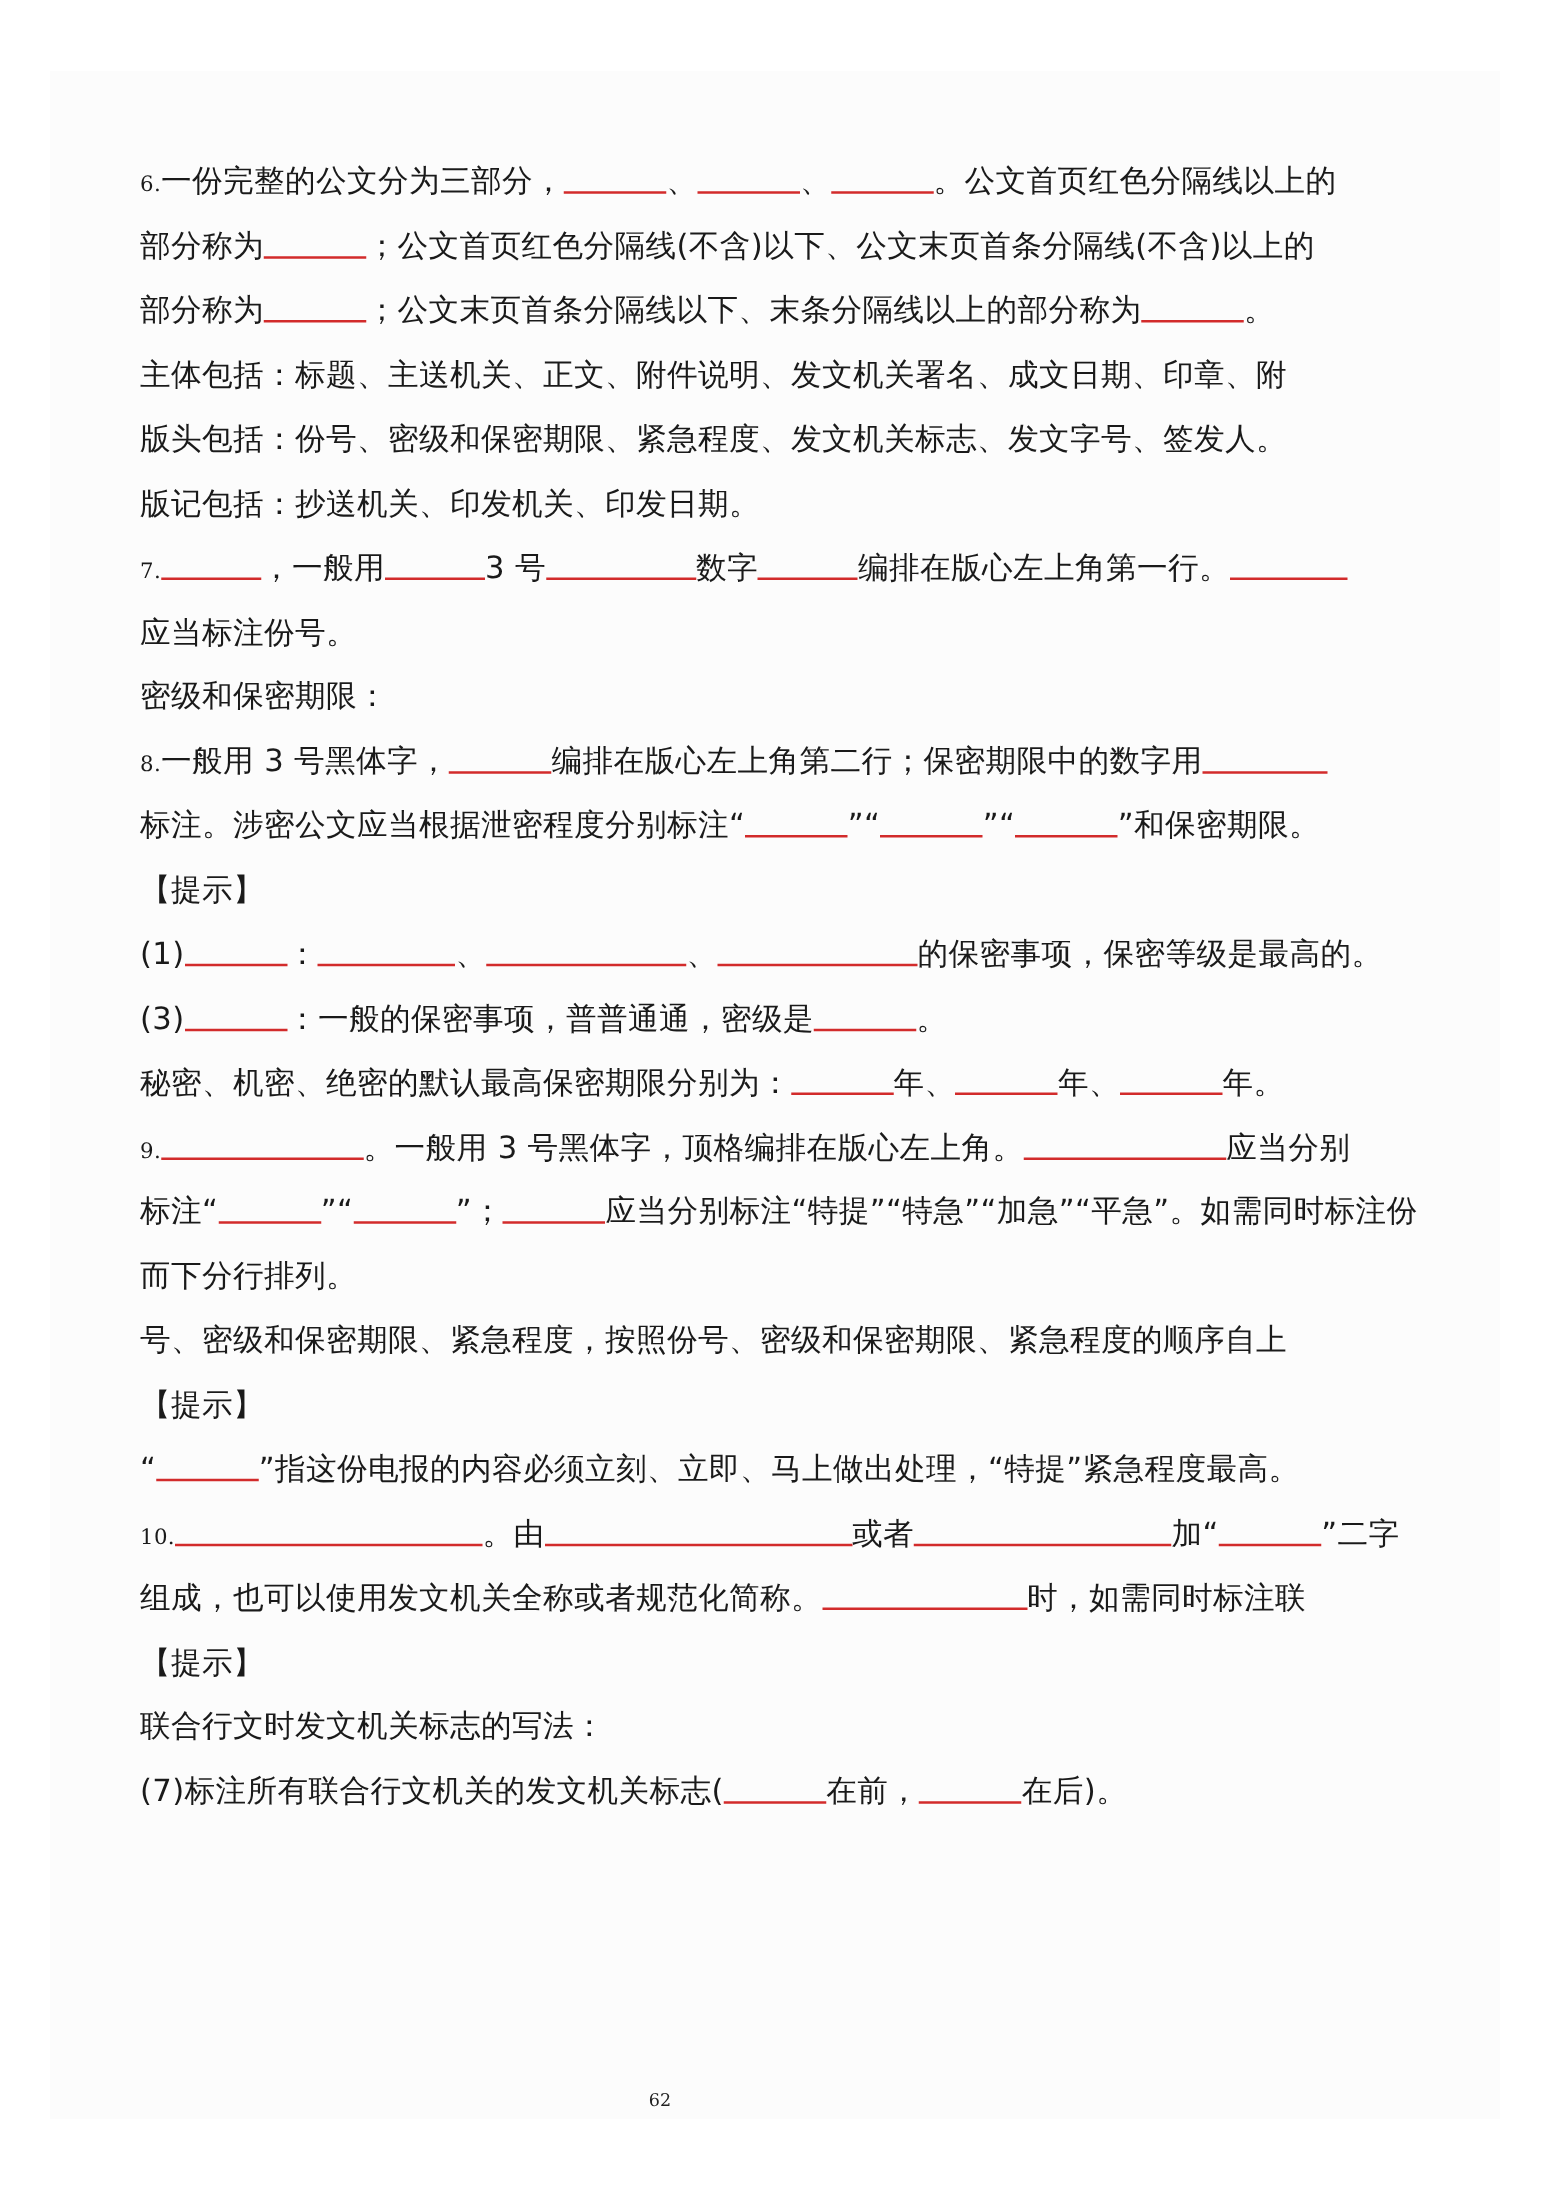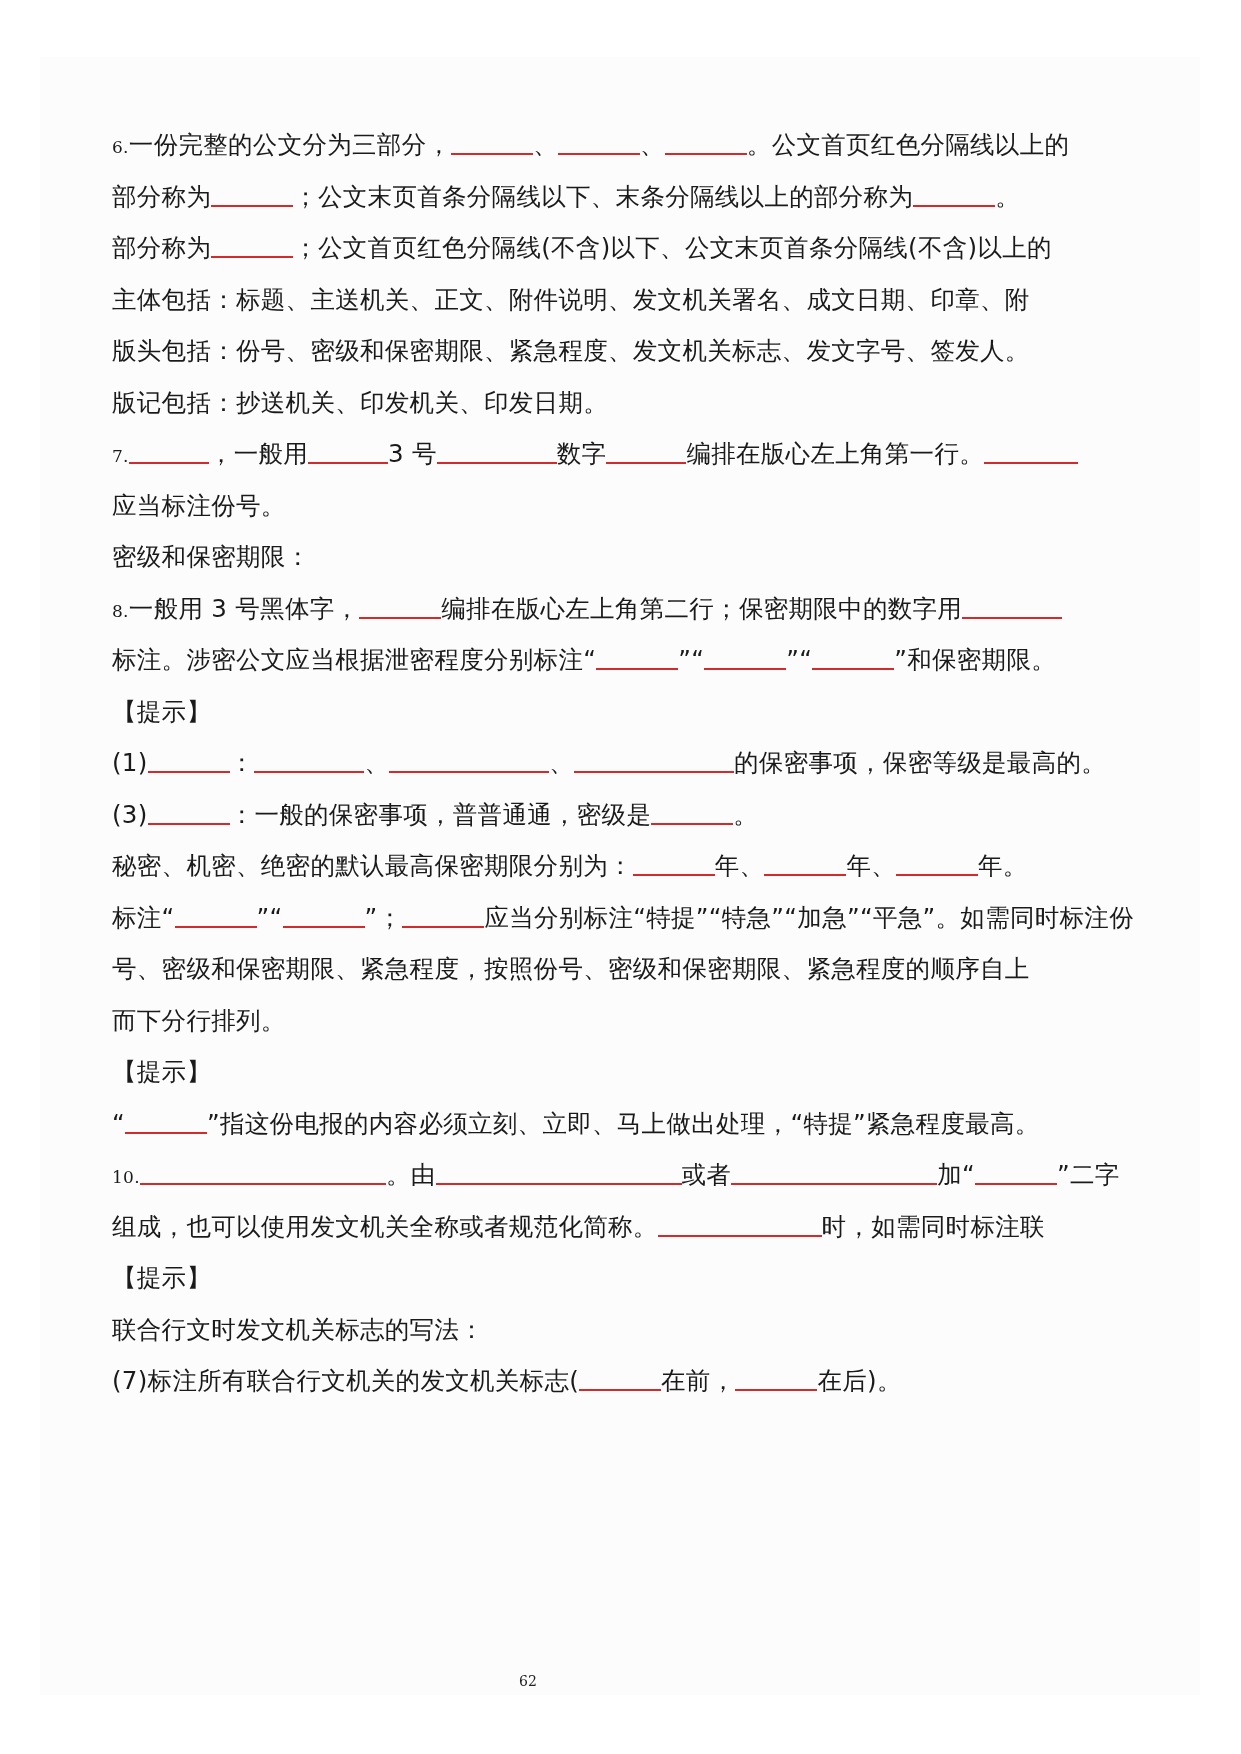--- a/index.html
+++ b/index.html
@@ -13,37 +13,38 @@
   .page-number { position: absolute; left: 0; width: 1056px; top: 1673px; text-align: center;
                  font-family: "DejaVu Serif", "Liberation Serif", serif; font-size: 14px; color: #222; }
 </style>
 </head>
 <body>
 
 <div class="page-area"></div>
 
 <div class="content" id="content">
     <div class="line"><span class="num">6.</span><span class="txt">一份完整的公文分为三部分，</span><span class="blank" style="width: 82px; border-bottom-color: rgb(210, 43, 43);"></span><span class="txt">、</span><span class="blank" style="width: 82px; border-bottom-color: rgb(210, 43, 43);"></span><span class="txt">、</span><span class="blank" style="width: 82px; border-bottom-color: rgb(210, 43, 43);"></span><span class="txt">。公文首页红色分隔线以上的</span></div>
+    <div class="line"><span class="txt">部分称为</span><span class="blank" style="width: 82px; border-bottom-color: rgb(210, 43, 43);"></span><span class="txt">；公文首页红色分隔线(不含)以下、公文末页首条分隔线(不含)以上的</span></div>
     <div class="line"><span class="txt">部分称为</span><span class="blank" style="width: 82px; border-bottom-color: rgb(210, 43, 43);"></span><span class="txt">；公文末页首条分隔线以下、末条分隔线以上的部分称为</span><span class="blank" style="width: 82px; border-bottom-color: rgb(210, 43, 43);"></span><span class="txt">。</span></div>
-    <div class="line"><span class="txt">部分称为</span><span class="blank" style="width: 82px; border-bottom-color: rgb(210, 43, 43);"></span><span class="txt">；公文首页红色分隔线(不含)以下、公文末页首条分隔线(不含)以上的</span></div>
     <div class="line"><span class="txt">主体包括：标题、主送机关、正文、附件说明、发文机关署名、成文日期、印章、附</span></div>
     <div class="line"><span class="txt">版头包括：份号、密级和保密期限、紧急程度、发文机关标志、发文字号、签发人。</span></div>
     <div class="line"><span class="txt">版记包括：抄送机关、印发机关、印发日期。</span></div>
     <div class="line"><span class="num">7.</span><span class="blank" style="width: 80px; border-bottom-color: rgb(210, 43, 43);"></span><span class="txt">，一般用</span><span class="blank" style="width: 80px; border-bottom-color: rgb(210, 43, 43);"></span><span class="txt">3 号</span><span class="blank" style="width: 120px; border-bottom-color: rgb(210, 43, 43);"></span><span class="txt">数字</span><span class="blank" style="width: 80px; border-bottom-color: rgb(210, 43, 43);"></span><span class="txt">编排在版心左上角第一行。</span><span class="blank" style="width: 94px; border-bottom-color: rgb(210, 43, 43);"></span></div>
     <div class="line"><span class="txt">应当标注份号。</span></div>
     <div class="line"><span class="txt">密级和保密期限：</span></div>
     <div class="line"><span class="num">8.</span><span class="txt">一般用 3 号黑体字，</span><span class="blank" style="width: 82px; border-bottom-color: rgb(210, 43, 43);"></span><span class="txt">编排在版心左上角第二行；保密期限中的数字用</span><span class="blank" style="width: 100px; border-bottom-color: rgb(210, 43, 43);"></span></div>
     <div class="line"><span class="txt">标注。涉密公文应当根据泄密程度分别标注“</span><span class="blank" style="width: 82px; border-bottom-color: rgb(210, 43, 43);"></span><span class="txt">”“</span><span class="blank" style="width: 82px; border-bottom-color: rgb(210, 43, 43);"></span><span class="txt">”“</span><span class="blank" style="width: 82px; border-bottom-color: rgb(210, 43, 43);"></span><span class="txt">”和保密期限。</span></div>
     <div class="line"><span class="txt">【提示】</span></div>
     <div class="line"><span class="txt">(1)</span><span class="blank" style="width: 82px; border-bottom-color: rgb(210, 43, 43);"></span><span class="txt">：</span><span class="blank" style="width: 110px; border-bottom-color: rgb(210, 43, 43);"></span><span class="txt">、</span><span class="blank" style="width: 160px; border-bottom-color: rgb(210, 43, 43);"></span><span class="txt">、</span><span class="blank" style="width: 160px; border-bottom-color: rgb(210, 43, 43);"></span><span class="txt">的保密事项，保密等级是最高的。</span></div>
     <div class="line"><span class="txt">(3)</span><span class="blank" style="width: 82px; border-bottom-color: rgb(210, 43, 43);"></span><span class="txt">：一般的保密事项，普普通通，密级是</span><span class="blank" style="width: 82px; border-bottom-color: rgb(210, 43, 43);"></span><span class="txt">。</span></div>
     <div class="line"><span class="txt">秘密、机密、绝密的默认最高保密期限分别为：</span><span class="blank" style="width: 82px; border-bottom-color: rgb(210, 43, 43);"></span><span class="txt">年、</span><span class="blank" style="width: 82px; border-bottom-color: rgb(210, 43, 43);"></span><span class="txt">年、</span><span class="blank" style="width: 82px; border-bottom-color: rgb(210, 43, 43);"></span><span class="txt">年。</span></div>
+    <div class="line"><span class="num">9.</span><span class="blank" style="width: 162px; border-bottom-color: rgb(210, 43, 43);"></span><span class="txt">。一般用 3 号黑体字，顶格编排在版心左上角。</span><span class="blank" style="width: 162px; border-bottom-color: rgb(210, 43, 43);"></span><span class="txt">应当分别</span></div>
     <div class="line"><span class="txt">标注“</span><span class="blank" style="width: 82px; border-bottom-color: rgb(210, 43, 43);"></span><span class="txt">”“</span><span class="blank" style="width: 82px; border-bottom-color: rgb(210, 43, 43);"></span><span class="txt">”；</span><span class="blank" style="width: 82px; border-bottom-color: rgb(210, 43, 43);"></span><span class="txt">应当分别标注“特提”“特急”“加急”“平急”。如需同时标注份</span></div>
+    <div class="line"><span class="txt">而下分行排列。</span></div>
     <div class="line"><span class="txt">号、密级和保密期限、紧急程度，按照份号、密级和保密期限、紧急程度的顺序自上</span></div>
-    <div class="line"><span class="txt">而下分行排列。</span></div>
     <div class="line"><span class="txt">【提示】</span></div>
     <div class="line"><span class="txt">“</span><span class="blank" style="width: 82px; border-bottom-color: rgb(210, 43, 43);"></span><span class="txt">”指这份电报的内容必须立刻、立即、马上做出处理，“特提”紧急程度最高。</span></div>
     <div class="line"><span class="num">10.</span><span class="blank" style="width: 246px; border-bottom-color: rgb(210, 43, 43);"></span><span class="txt">。由</span><span class="blank" style="width: 246px; border-bottom-color: rgb(210, 43, 43);"></span><span class="txt">或者</span><span class="blank" style="width: 206px; border-bottom-color: rgb(210, 43, 43);"></span><span class="txt">加“</span><span class="blank" style="width: 82px; border-bottom-color: rgb(210, 43, 43);"></span><span class="txt">”二字</span></div>
     <div class="line"><span class="txt">组成，也可以使用发文机关全称或者规范化简称。</span><span class="blank" style="width: 164px; border-bottom-color: rgb(210, 43, 43);"></span><span class="txt">时，如需同时标注联</span></div>
     <div class="line"><span class="txt">【提示】</span></div>
     <div class="line"><span class="txt">联合行文时发文机关标志的写法：</span></div>
     <div class="line"><span class="txt">(7)标注所有联合行文机关的发文机关标志(</span><span class="blank" style="width: 82px; border-bottom-color: rgb(210, 43, 43);"></span><span class="txt">在前，</span><span class="blank" style="width: 82px; border-bottom-color: rgb(210, 43, 43);"></span><span class="txt">在后)。</span></div>
   </div>
 
 <div class="page-number">62</div>

